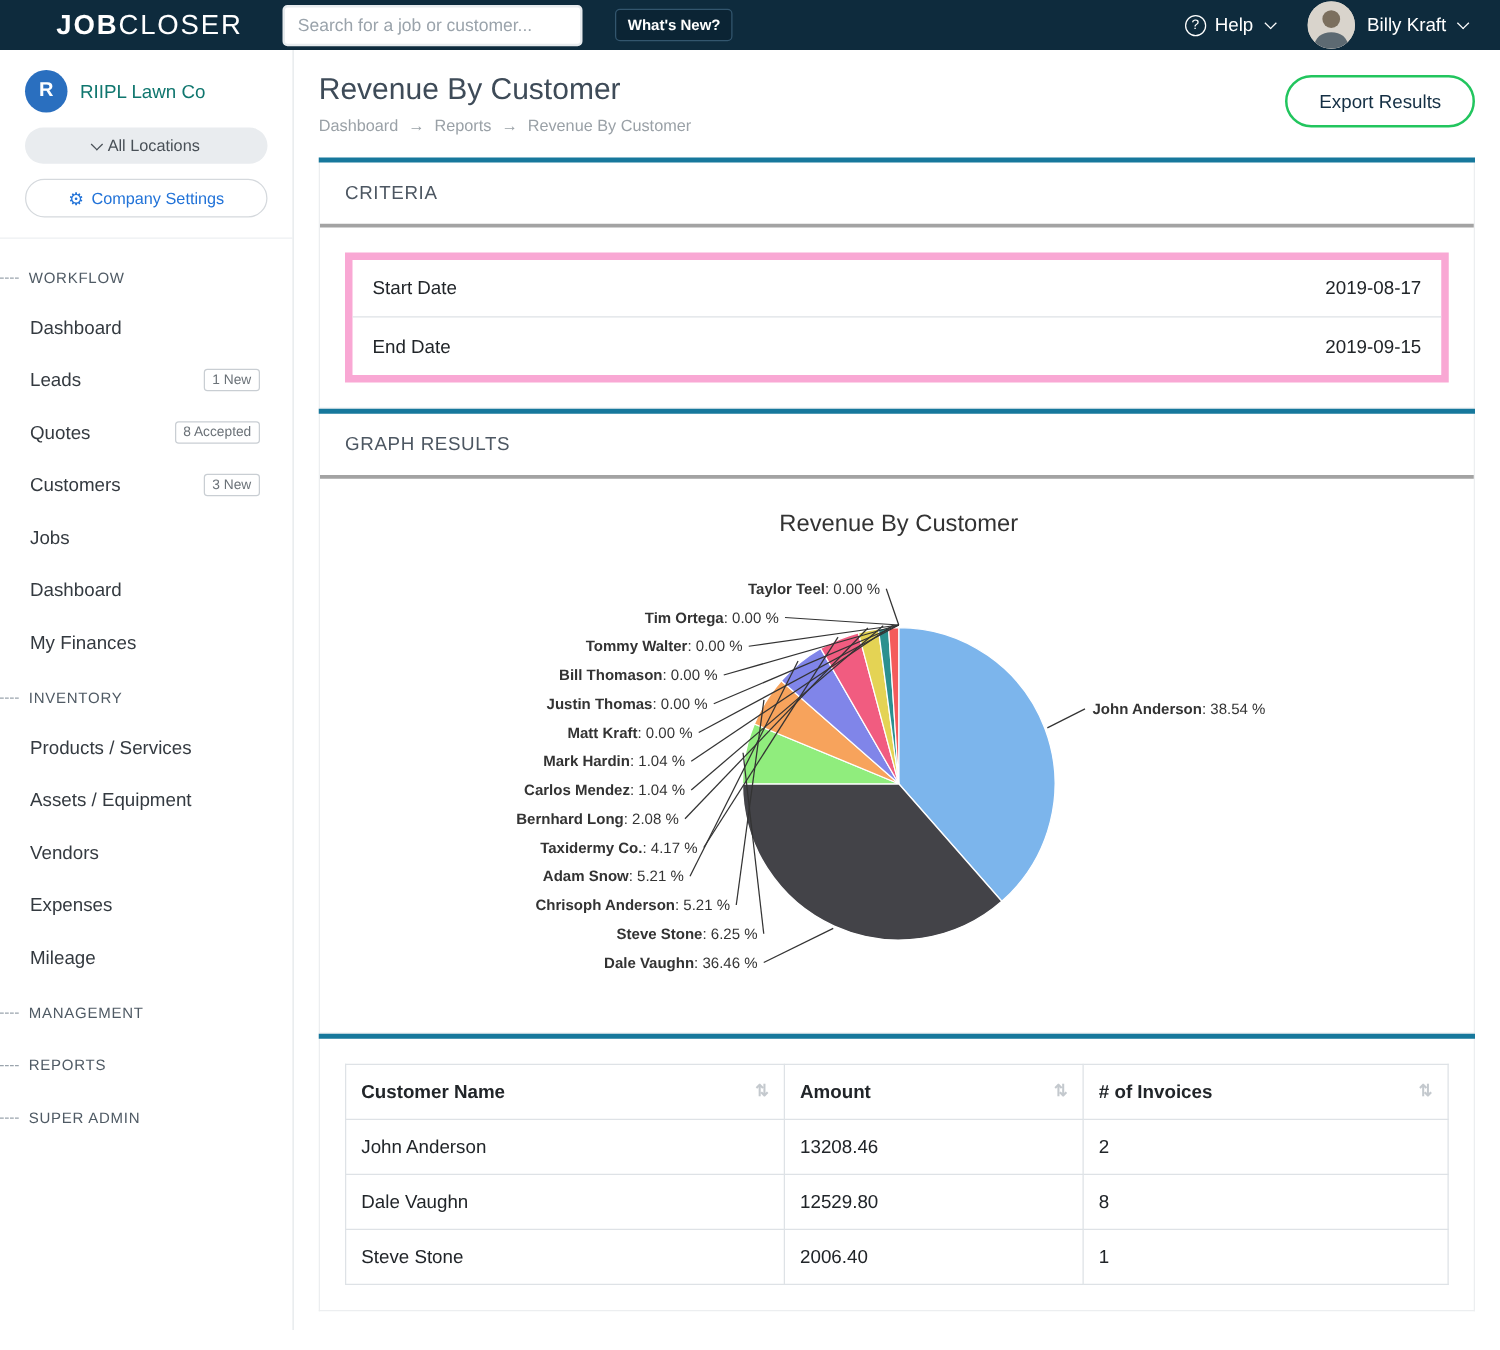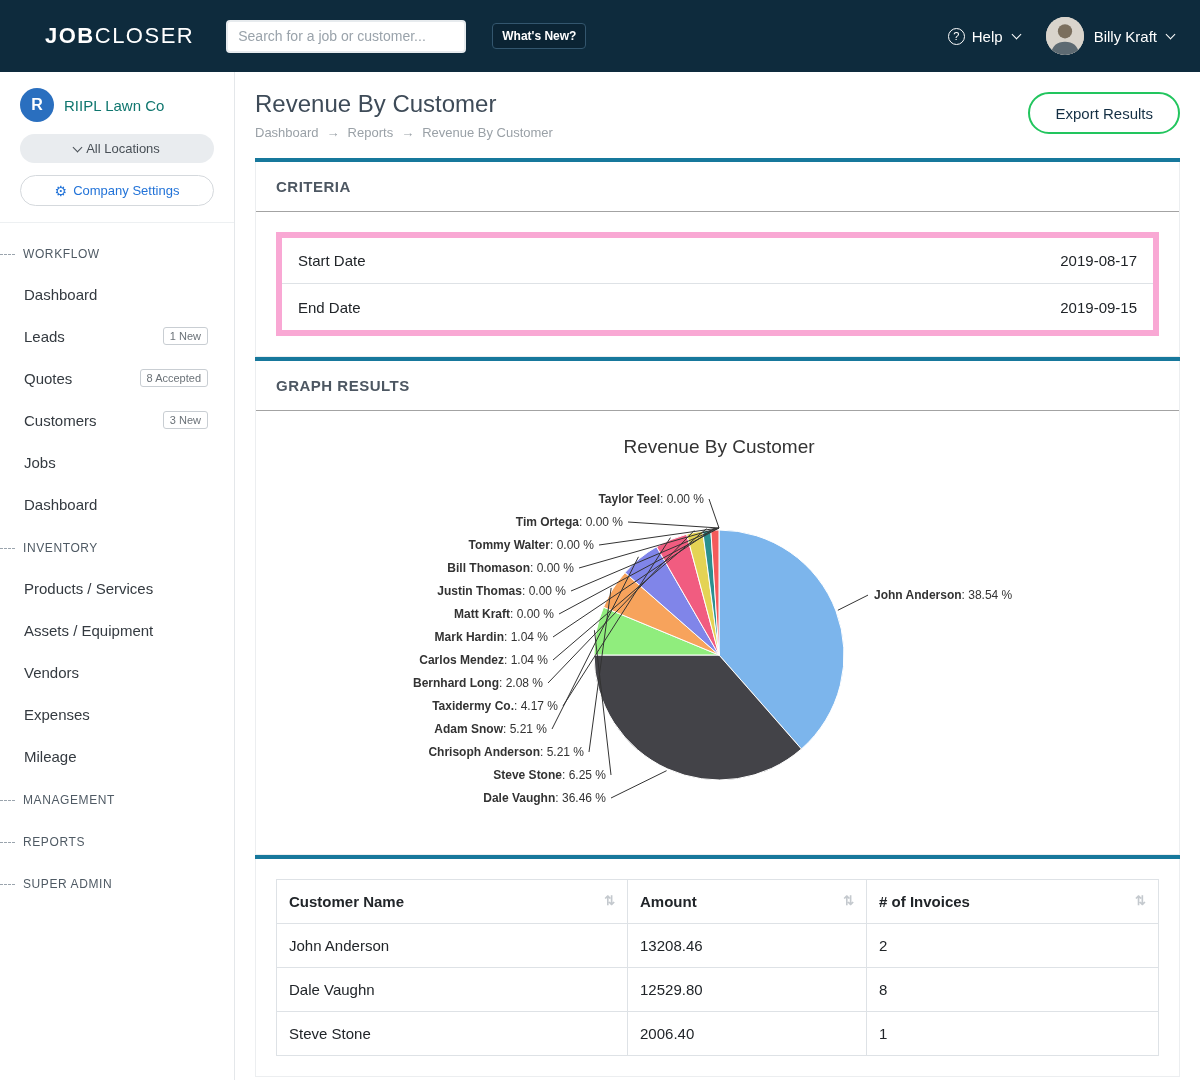--- a/index.html
+++ b/index.html
@@ -1,20 +1,20 @@
 <!DOCTYPE html>
 <html style="--accent: #17789c; --navy: #0e2b3d;"><head>
 <meta charset="utf-8">
 <style>
   :root{--accent:#17789c;--navy:#0e2b3d;}
   *{margin:0;padding:0;box-sizing:border-box;font-family:"Liberation Sans",sans-serif;}
   html,body{width:1200px;height:1080px;overflow:hidden;background:#fff;}
 
   
-  .topbar{height:72px;background:var(--navy);display:flex;align-items:center;padding:0 26px 0 45px;}
+  .topbar{height:40px;background:var(--navy);display:flex;align-items:center;padding:0 26px 0 45px;}
   .brand{color:#fff;font-size:22px;letter-spacing:1.5px;display:flex;cursor:pointer;}
   .brand .b1{font-weight:bold;}
   .brand .b2{font-weight:normal;}
   .search{margin-left:32px;}
   .search input{width:240px;height:33px;border:2px solid #e7ebee;border-radius:4px;padding:0 10px;font-size:14px;color:#444;outline:none;background:#fff;}
   .search input::placeholder{color:#9aa3ab;}
   .whats-new{margin-left:26px;background:#0b2434;border:1px solid #33566e;color:#fff;font-size:12px;font-weight:bold;padding:5px 9px;border-radius:4px;cursor:pointer;}
   .top-right{margin-left:auto;display:flex;align-items:center;color:#fff;}
   .help-group{display:flex;align-items:center;cursor:pointer;}
   .help-q{width:17px;height:17px;border:1px solid #fff;border-radius:50%;font-size:11px;display:flex;align-items:center;justify-content:center;margin-right:7px;}
@@ -49,21 +49,21 @@
   .page-title{font-size:24px;color:#3e4b58;font-weight:500;line-height:28px;}
   .breadcrumb{margin-top:6px;font-size:13px;color:#9aa1a7;display:flex;gap:8px;align-items:center;height:16px;}
   .bc-sep{color:#9aa1a7;}
   .bc-item[data-interactable="true"]{cursor:pointer;}
   .export-btn{height:42px;padding:0 25px;border-radius:21px;border:2px solid #22c55e;color:#142f44;background:#fff;font-size:15px;margin-top:2px;cursor:pointer;}
 
   
   .card{margin-top:18px;border:1px solid #eceef0;border-top:none;}
   .card + .card{margin-top:0;}
   .card-bar{height:4px;background:var(--accent);margin:0 -1px;}
-  .card-head{padding:16px 20px;font-size:15px;font-weight:bold;color:#4d5762;letter-spacing:.5px;border-bottom:1px solid #a3a3a3;}
+  .card-head{padding:16px 20px;font-size:15px;font-weight:normal;color:#4d5762;letter-spacing:.5px;border-bottom:3px solid #a3a3a3;}
   .card-body{padding:20px;}
   .graph-body{padding:0 20px;}
 
   
   .crit-table{border:6px solid #f9a8d4;}
   .crit-row{display:flex;justify-content:space-between;align-items:center;height:46px;padding:0 16px;border-bottom:1px solid #dee2e6;}
   .crit-row:last-child{border-bottom:none;}
   .crit-label,.crit-value{font-size:15px;color:#212529;}
 
   
@@ -141,20 +141,23 @@
         </div>
         <div class="nav-item" data-interactable="true">
           <span class="nav-item-label" data-interactable="false">Customers</span>
           <span class="nav-badge" data-interactable="false">3 New</span>
         </div>
         <div class="nav-item" data-interactable="true">
           <span class="nav-item-label" data-interactable="false">Jobs</span>
         </div>
         <div class="nav-item" data-interactable="true">
           <span class="nav-item-label" data-interactable="false">Dashboard</span>
+        </div>
+        <div class="nav-item" data-interactable="true">
+          <span class="nav-item-label" data-interactable="false">My Finances</span>
         </div>
         <div class="nav-header" data-interactable="true">
           <span class="nav-dash" data-interactable="false"></span>
           <span class="nav-header-label" data-interactable="false">INVENTORY</span>
         </div>
         <div class="nav-item" data-interactable="true">
           <span class="nav-item-label" data-interactable="false">Products / Services</span>
         </div>
         <div class="nav-item" data-interactable="true">
           <span class="nav-item-label" data-interactable="false">Assets / Equipment</span>

